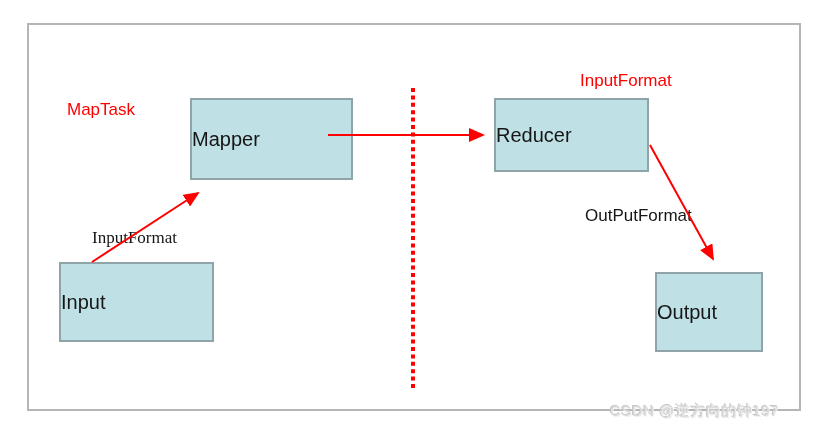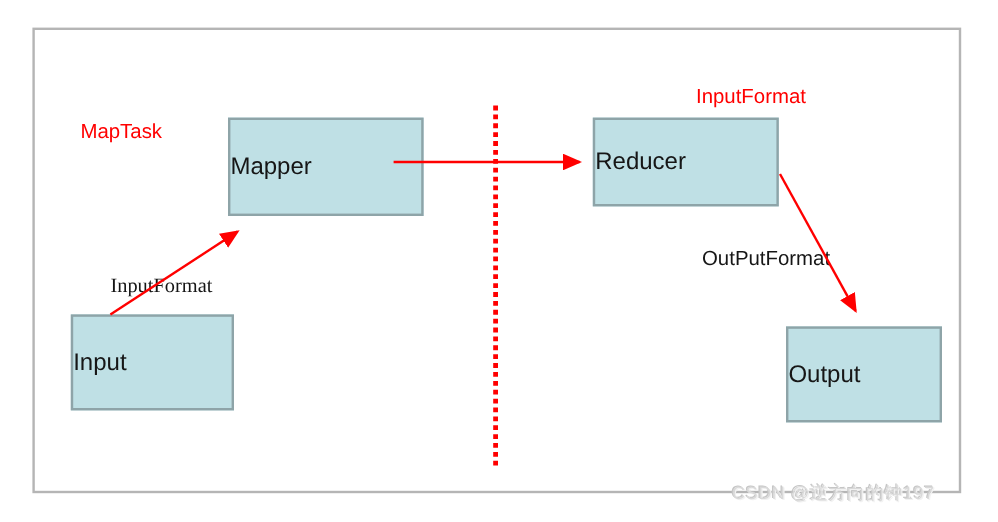--- a/index.html
+++ b/index.html
@@ -29,22 +29,22 @@
     background: var(--node-fill, #bfe0e5);
     border: 2px solid var(--node-border, #8ea4a8);
     display: flex;
     align-items: center;
     font-size: 20px;
     color: #161616;
     box-sizing: border-box;
   }
   .node-mapper  { left: 190px; top:  98px; width: 163px; height: 82px; }
   .node-reducer { left: 494px; top:  98px; width: 155px; height: 74px; }
-  .node-input   { left:  59px; top: 262px; width: 136px; height: 80px; }
-  .node-output  { left: 655px; top: 272px; width: 130px; height: 80px; }
+  .node-input   { left:  59px; top: 262px; width: 155px; height: 80px; }
+  .node-output  { left: 655px; top: 272px; width: 108px; height: 80px; }
   .lbl {
     position: absolute;
     white-space: nowrap;
     font-size: 17px;
     color: #161616;
   }
   .lbl-red { color: var(--label-red, #ff0000); }
   .lbl-maptask    { left:  67px; top:  74px; margin-top: 26px; }
   .lbl-reducetask { left: 580px; top:  71px; }
   .lbl-shuffle {

